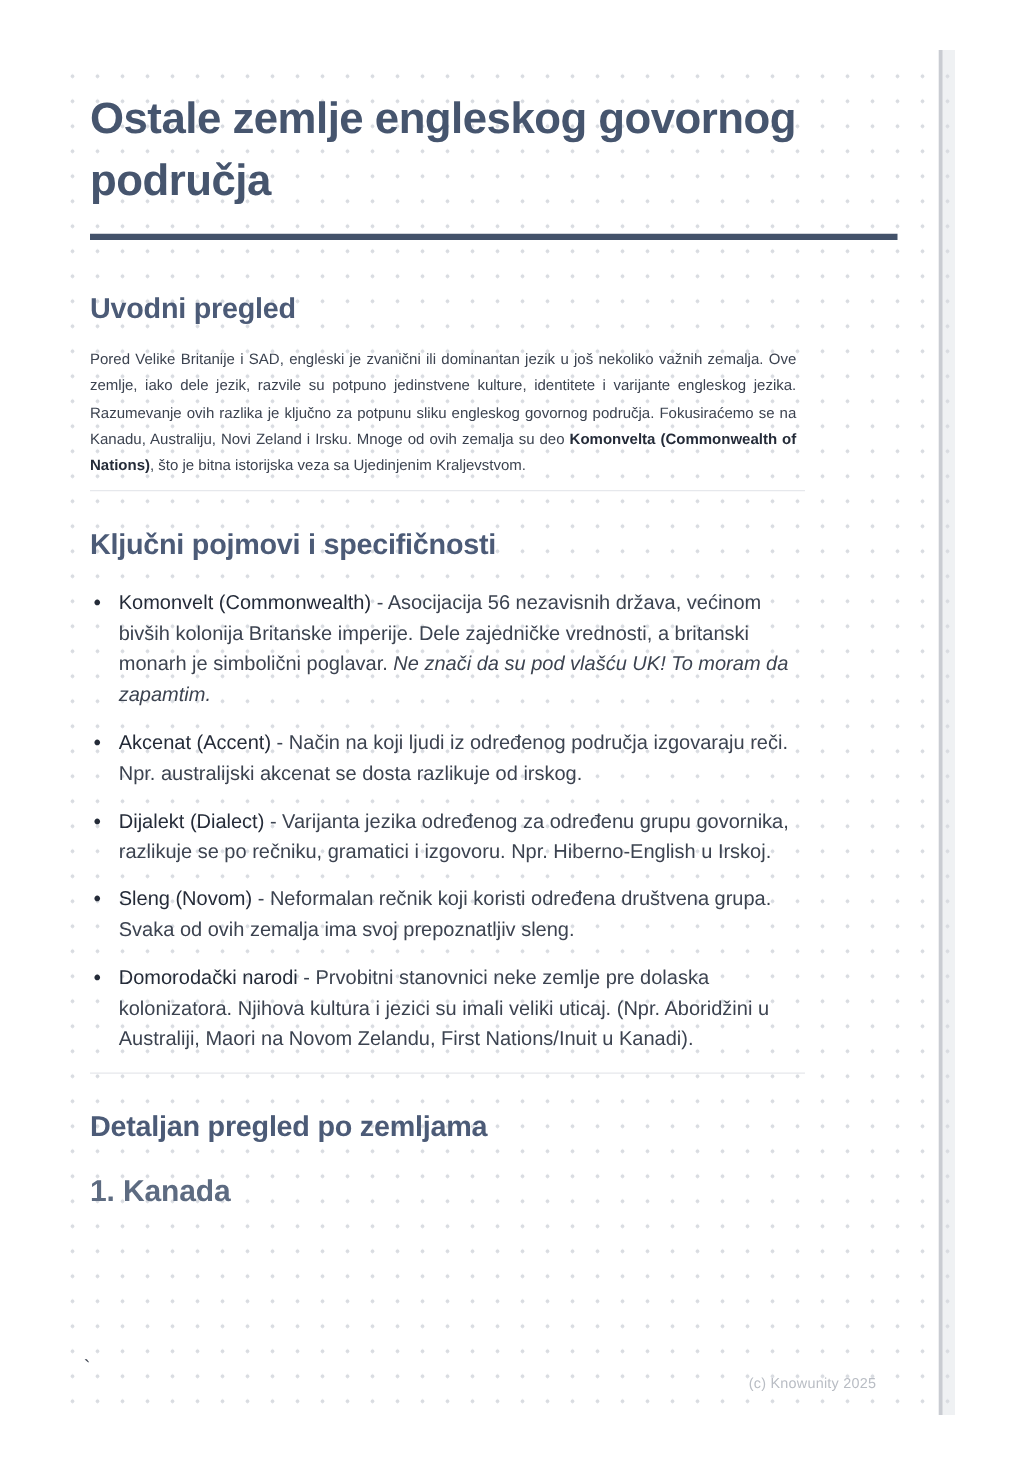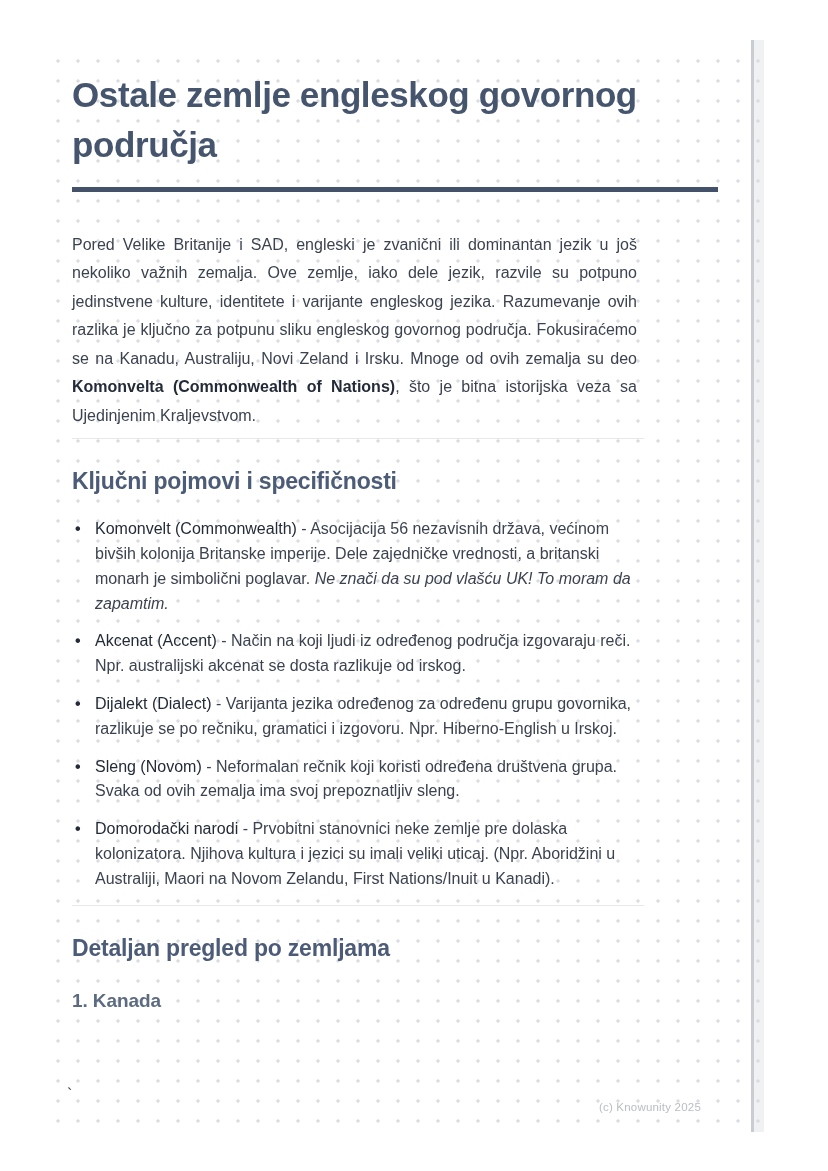--- a/index.html
+++ b/index.html
@@ -37,21 +37,21 @@
     margin:0 0 39px 0;
   }
   h2.section-heading {
     margin:0 0 15px 0;
     font-size:23px; line-height:31px; font-weight:bold;
     letter-spacing:-0.2px; color:#4c5b77;
   }
   h2.key-terms-heading { margin-bottom:20px; }
   .intro-paragraph {
     margin:0 0 8px 0; width:565px;
-    font-size:16px; line-height:1.78; color:#3c4350;
+    font-size:12px; line-height:1.78; color:#3c4350;
     text-align:justify;
   }
   .intro-paragraph .b { font-weight:bold; color:#242b38; }
   .section-divider {
     width:572px; height:1px; background:#e6e8ec; border:none;
     margin:0 0 27px 0;
   }
   ul.key-terms {
     list-style:none; margin:0 0 12px 0; padding:0; width:580px;
   }
@@ -60,21 +60,21 @@
     font-size:16px; line-height:1.55; color:#3c4350;
   }
   ul.key-terms .bullet {
     position:absolute; left:3px; top:0;
     color:#242b38; font-weight:bold;
   }
   ul.key-terms .term { font-weight:normal; color:#242b38; }
   ul.key-terms .note { font-style:italic; }
   h2.countries-heading { margin-bottom:24px; }
   h3.subsection-heading {
-    margin:0; font-size:19px; line-height:26px; font-weight:bold;
+    margin:0; font-size:24px; line-height:26px; font-weight:bold;
     color:#5d6b81; letter-spacing:-0.1px;
   }
   .stray-mark {
     position:absolute; left:67px; top:1086px; z-index:3;
     font-size:16px; color:#3c4350;
   }
   .footer-copyright {
     position:absolute; right:63px; top:1101px; z-index:3;
     font-size:11.5px; color:#b9bdc4; letter-spacing:0.2px;
   }
@@ -83,20 +83,21 @@
 <body>
 
 <div class="page">
   <div class="side-strip"></div>
   <div class="dot-grid"></div>
 
   <div class="content">
     <h1 class="page-title">Ostale zemlje engleskog govornog područja</h1>
     <div class="title-rule"></div>
 
+    <h2 class="section-heading">Uvodni pregled</h2>
     <p class="intro-paragraph"><span>Pored Velike Britanije i SAD, engleski je zvanični ili dominantan jezik u još nekoliko važnih zemalja. Ove zemlje, iako dele jezik, razvile su potpuno jedinstvene kulture, identitete i varijante engleskog jezika. Razumevanje ovih razlika je ključno za potpunu sliku engleskog govornog područja. Fokusiraćemo se na Kanadu, Australiju, Novi Zeland i Irsku. Mnoge od ovih zemalja su deo </span><span class="b">Komonvelta (Commonwealth of Nations)</span><span>, što je bitna istorijska veza sa Ujedinjenim Kraljevstvom.</span></p>
 
     <div class="section-divider"></div>
 
     <h2 class="section-heading key-terms-heading">Ključni pojmovi i specifičnosti</h2>
     <ul class="key-terms">
         <li><span class="bullet">•</span><span class="term">Komonvelt (Commonwealth)</span><span> - Asocijacija 56 nezavisnih država, većinom bivših kolonija Britanske imperije. Dele zajedničke vrednosti, a britanski monarh je simbolični poglavar. </span><span class="note">Ne znači da su pod vlašću UK! To moram da zapamtim.</span></li>
         <li><span class="bullet">•</span><span class="term">Akcenat (Accent)</span><span> - Način na koji ljudi iz određenog područja izgovaraju reči. Npr. australijski akcenat se dosta razlikuje od irskog.</span></li>
         <li><span class="bullet">•</span><span class="term">Dijalekt (Dialect)</span><span> - Varijanta jezika određenog za određenu grupu govornika, razlikuje se po rečniku, gramatici i izgovoru. Npr. Hiberno-English u Irskoj.</span></li>
         <li><span class="bullet">•</span><span class="term">Sleng (Novom)</span><span> - Neformalan rečnik koji koristi određena društvena grupa. Svaka od ovih zemalja ima svoj prepoznatljiv sleng.</span></li>

